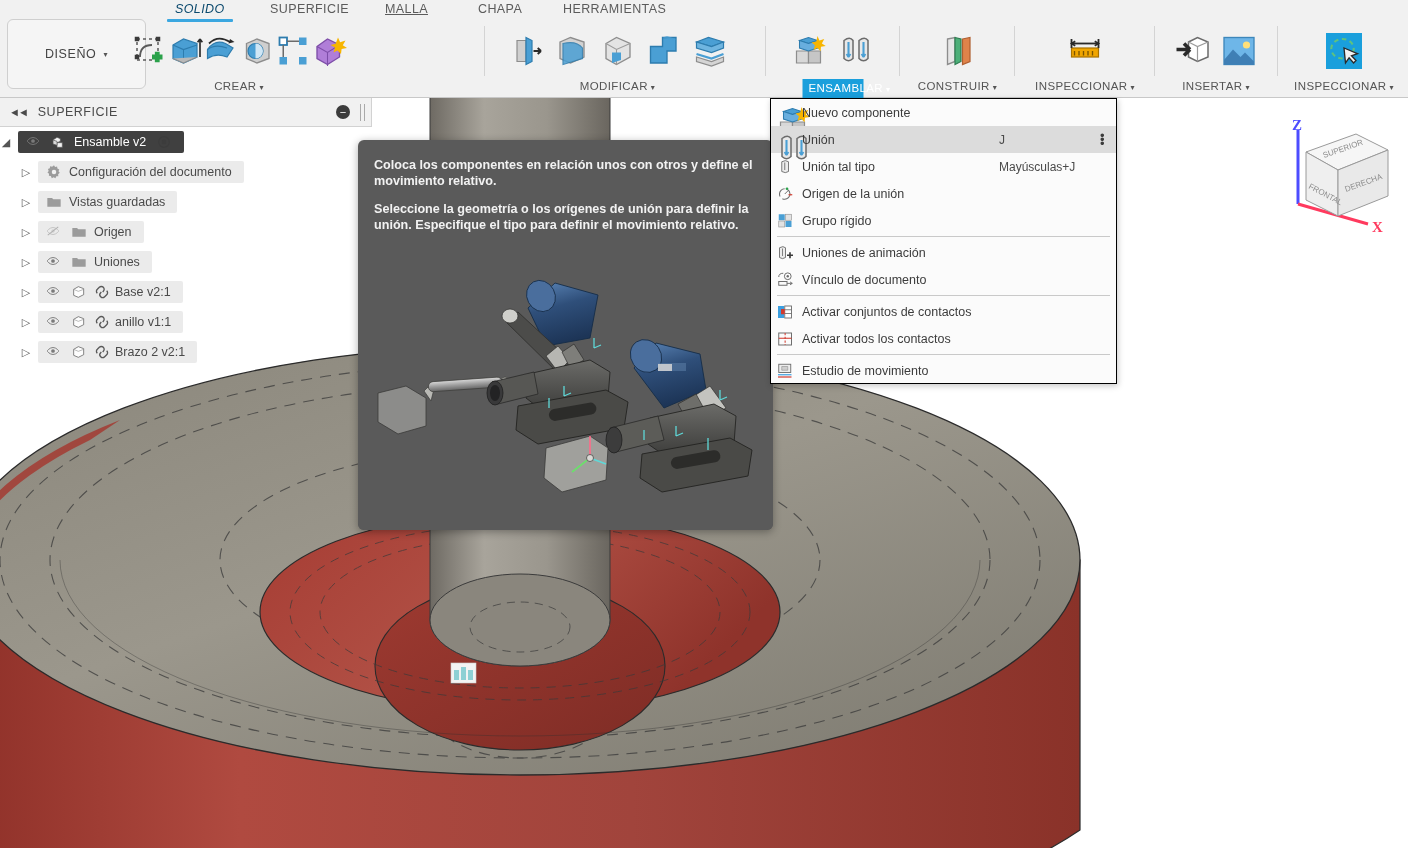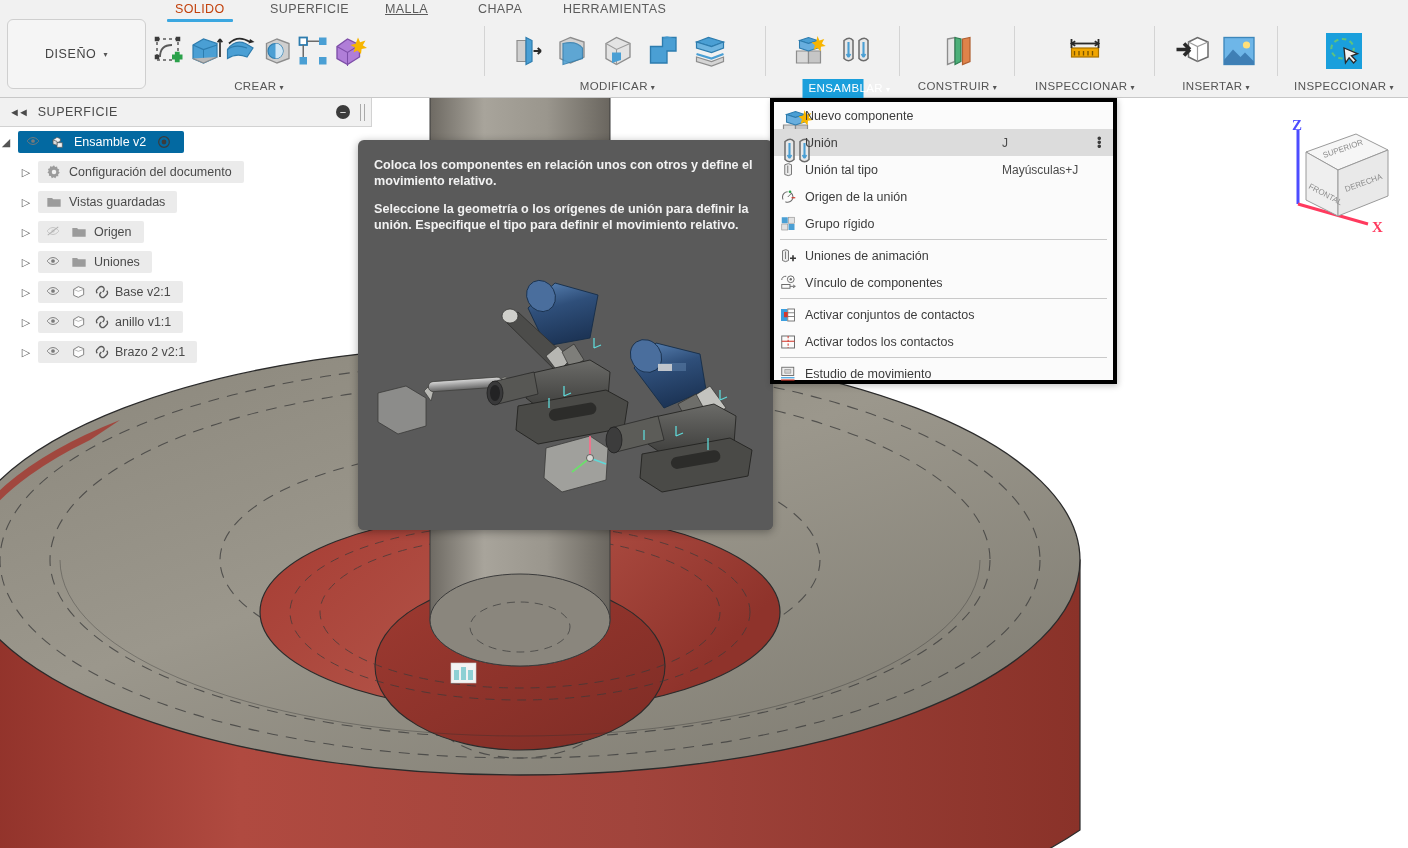--- a/index.html
+++ b/index.html
@@ -25,21 +25,21 @@
     z-index:40;
   }
   #tabstrip {
     position:absolute; left:0; top:0; width:1408px; height:22px;
   }
   .tab {
     position:absolute; top:2px;
     font-size:12.5px; color:#5b5b5b; letter-spacing:.4px;
     white-space:nowrap; cursor:default;
   }
-  .tab.active { color:#c2410c; }
+  .tab.active { color:#0c4a6e;font-style:italic; }
   .tab.active:after {
     content:""; position:absolute; left:-8px; right:-8px; bottom:-6px;
     height:3px; background:#3ba7e0; border-radius:1px;
   }
 
   
   #design-box {
     position:absolute; left:7px; top:19px; width:139px; height:70px;
     border:1px solid #cfcfcf; border-radius:6px; background:#f5f5f5;
     display:flex; align-items:center; justify-content:center;
@@ -97,21 +97,21 @@
   }
   #nav-tree { position:absolute; left:0; top:29px; width:372px; pointer-events:auto; }
   .nav-row {
     display:flex; align-items:center; height:30px; font-size:12.5px; color:#4a4a4a;
     cursor:default;
   }
   .nav-row .pill {
     display:flex; align-items:center; height:22px; background:#ebebeb;
     border-radius:2px; padding-right:12px;
   }
-  .nav-row.root .pill { background:#0369a1; color:#fff; }
+  .nav-row.root .pill { background:#404040; color:#fff; }
   .nav-row .twisty {
     width:24px; text-align:center; color:#555; font-size:11px; flex:0 0 24px;
   }
   .nav-ico { width:20px; height:16px; margin-right:5px; flex:0 0 20px; display:block; }
   .nav-txt { white-space:nowrap; }
 
   
   #tooltip {
     position:absolute; left:358px; top:140px; width:415px; height:390px;
     background:#5a5a5a; border-radius:6px; z-index:35;
@@ -121,21 +121,21 @@
   #tooltip .tt-text {
     padding:18px 18px 4px 16px; color:#f2f2f2;
     font-size:12.6px; font-weight:bold; line-height:15.5px;
   }
   #tooltip .tt-text p + p { margin-top:13px; }
   #tooltip .tt-img { position:absolute; left:0; top:128px; width:415px; height:262px; }
 
   
   #menu {
     position:absolute; left:770px; top:98px; width:347px; height:286px;
-    background:#fbfbfb; border:4px solid #000000; z-index:45;
+    background:#fbfbfb; border:1px solid #000000; z-index:45;
     box-shadow:1px 2px 6px rgba(0,0,0,.22);
   }
   .mi {
     position:relative; display:flex; align-items:center;
     height:27px; padding-left:5px; font-size:12.5px; color:#3c3c3c;
     cursor:default;
   }
   .mi.sel { background:#dcdcdc; }
   .mi-ico { width:19px; height:18px; margin-right:7px; flex:0 0 19px; display:block; }
   .mi-label { white-space:nowrap; }
@@ -265,21 +265,21 @@
       <div class="tab" style="left: 478px;">CHAPA</div>
       <div class="tab" style="left: 563px;">HERRAMIENTAS</div>
     </div>
 
   <div id="design-box">
     <span>DISEÑO</span>
     <span class="caret">▾</span>
   </div>
 
   <div id="tb-groups">
-      <div class="tb-group" style="left: 164px; width: 190px;">
+      <div class="tb-group" style="left: 144px; width: 190px;">
         <div class="tb-icons" style="justify-content: center;">
           <div class="tb-btn">
             <svg width="36" height="36" viewBox="0 0 24 24">
               <rect x="4" y="4" width="14" height="14" fill="none" stroke="#5a5a5a" stroke-width="1" stroke-dasharray="2 2"></rect>
               <path d="M6 16 Q6 8 14 8" fill="none" stroke="#5a5a5a" stroke-width="1.2"></path>
               <rect x="2.5" y="2.5" width="3" height="3" fill="#3a3a3a"></rect>
               <rect x="16.5" y="2.5" width="3" height="3" fill="#3a3a3a"></rect>
               <rect x="2.5" y="14.5" width="3" height="3" fill="#3a3a3a"></rect>
               <path d="M14 16h7M17.5 12.5v7" stroke="#2aa14a" stroke-width="3.2"></path>
             </svg>
@@ -739,21 +739,21 @@
       <span class="mi-label">Uniones de animación</span>
     </div>
     <div class="mi">
       <span class="mi-ico"><svg width="19" height="18" viewBox="0 0 24 24">
           <circle cx="15" cy="7" r="4.5" fill="none" stroke="#6b6b6b" stroke-width="1.3"></circle>
           <circle cx="15" cy="7" r="1.6" fill="#6b6b6b"></circle>
           <path d="M3 8q0-5 6-5" fill="none" stroke="#6b6b6b" stroke-width="1.3"></path>
           <rect x="3" y="14" width="11" height="5" fill="none" stroke="#6b6b6b" stroke-width="1.3"></rect>
           <path d="M14 16.5h7M21 16.5l-3-2M21 16.5l-3 2" fill="none" stroke="#6b6b6b" stroke-width="1.2"></path>
         </svg></span>
-      <span class="mi-label">Vínculo de componentes</span>
+      <span class="mi-label">Vínculo de documento</span>
     </div>
     <div class="mi-sep"></div>
     <div class="mi">
       <span class="mi-ico"><svg width="19" height="18" viewBox="0 0 24 24">
           <rect x="2" y="4" width="8" height="16" fill="#3b9fe0"></rect>
           <rect x="11" y="4" width="9" height="16" fill="#fff" stroke="#6b6b6b" stroke-width="1.2"></rect>
           <path d="M11 9h9M11 14h9" stroke="#6b6b6b" stroke-width="1.1"></path>
           <rect x="6" y="8" width="5" height="7" fill="#d23a2e"></rect>
         </svg></span>
       <span class="mi-label">Activar conjuntos de contactos</span>

